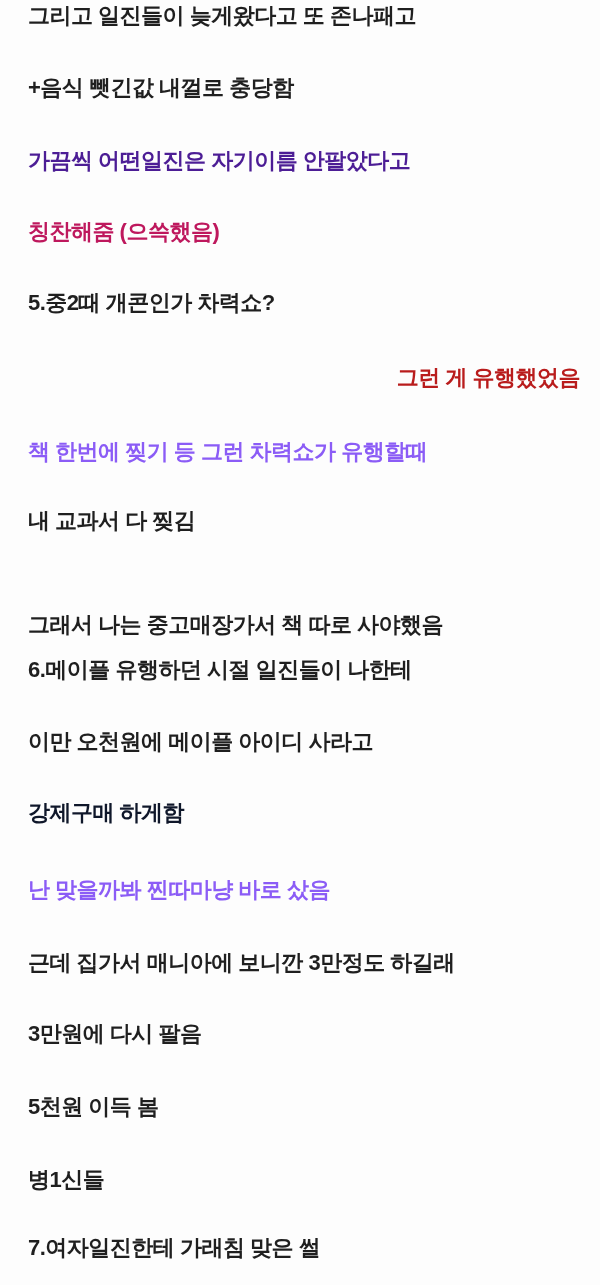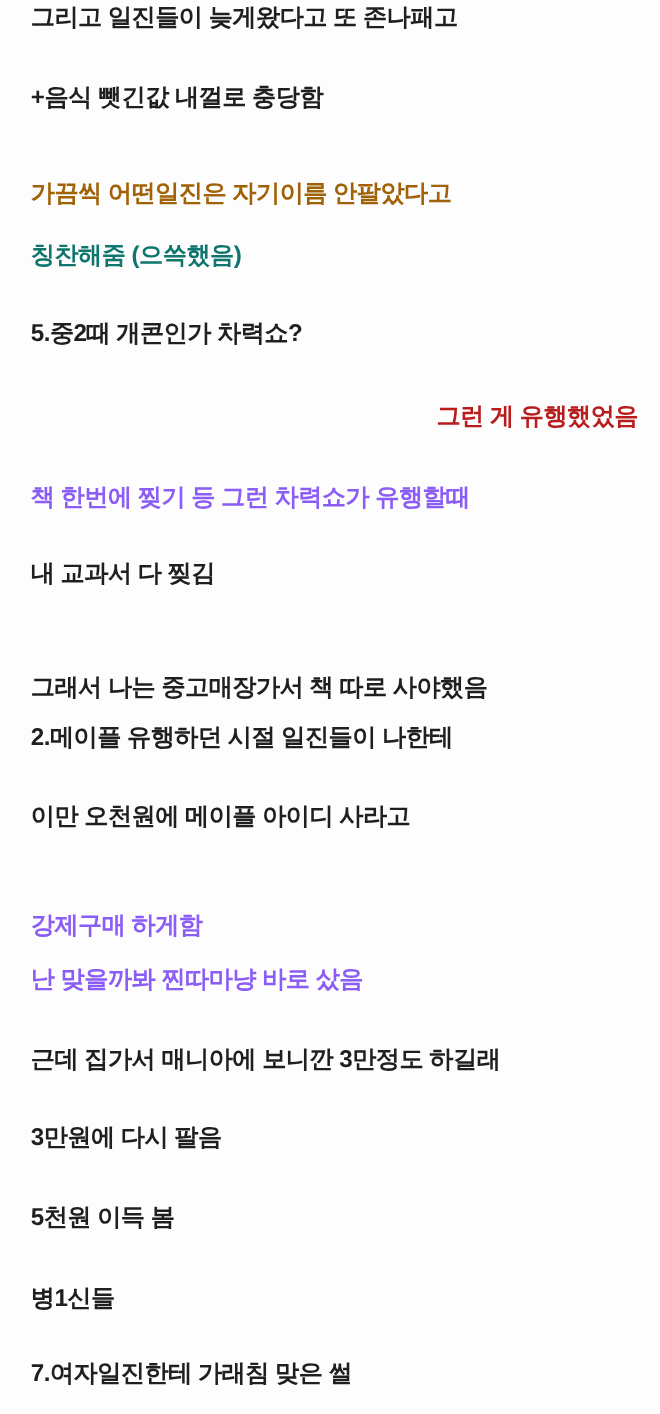--- a/index.html
+++ b/index.html
@@ -32,30 +32,30 @@
     white-space: nowrap;
   }
 </style>
 </head>
 <body style="background: rgb(253, 253, 253);">
 
 <div class="page" style="background: rgb(253, 253, 253);">
   <div>
       <div class="line" style="top: 0px; color: rgb(31, 31, 31);">그리고 일진들이 늦게왔다고 또 존나패고</div>
       <div class="line" style="top: 72px; color: rgb(31, 31, 31);">+음식 뺏긴값 내껄로 충당함</div>
-      <div class="line" style="top: 160px; color: #a16207;">가끔씩 어떤일진은 자기이름 안팔았다고</div>
-      <div class="line" style="top: 216px; color: #0f766e;">칭찬해줌 (으쓱했음)</div>
+      <div class="line" style="top: 145px; color: #4c1d95;">가끔씩 어떤일진은 자기이름 안팔았다고</div>
+      <div class="line" style="top: 216px; color: #be185d;">칭찬해줌 (으쓱했음)</div>
       <div class="line" style="top: 287px; color: rgb(31, 31, 31);">5.중2때 개콘인가 차력쇼?</div>
       <div class="line" style="top: 362px; color: #b91c1c; text-align: right;">그런 게 유행했었음</div>
       <div class="line" style="top: 436px; color: #8b5cf6;">책 한번에 찢기 등 그런 차력쇼가 유행할때</div>
       <div class="line" style="top: 505px; color: rgb(31, 31, 31);">내 교과서 다 찢김</div>
       <div class="line" style="top: 579px; color: rgb(31, 31, 31); margin-top: 30px;">그래서 나는 중고매장가서 책 따로 사야했음</div>
-      <div class="line" style="top: 654px; color: rgb(31, 31, 31);">2.메이플 유행하던 시절 일진들이 나한테</div>
+      <div class="line" style="top: 654px; color: rgb(31, 31, 31);">6.메이플 유행하던 시절 일진들이 나한테</div>
       <div class="line" style="top: 726px; color: rgb(31, 31, 31);">이만 오천원에 메이플 아이디 사라고</div>
-      <div class="line" style="top: 797px; color: #8b5cf6; margin-top: 28px;">강제구매 하게함</div>
+      <div class="line" style="top: 797px; color: #0f172a;">강제구매 하게함</div>
       <div class="line" style="top: 874px; color: #8b5cf6;">난 맞을까봐 찐따마냥 바로 샀음</div>
       <div class="line" style="top: 947px; color: rgb(31, 31, 31);">근데 집가서 매니아에 보니깐 3만정도 하길래</div>
       <div class="line" style="top: 1018px; color: rgb(31, 31, 31);">3만원에 다시 팔음</div>
       <div class="line" style="top: 1091px; color: rgb(31, 31, 31);">5천원 이득 봄</div>
       <div class="line" style="top: 1164px; color: rgb(31, 31, 31);">병1신들</div>
       <div class="line" style="top: 1232px; color: rgb(31, 31, 31);">7.여자일진한테 가래침 맞은 썰</div>
     </div>
 </div>
 
 </body></html>

